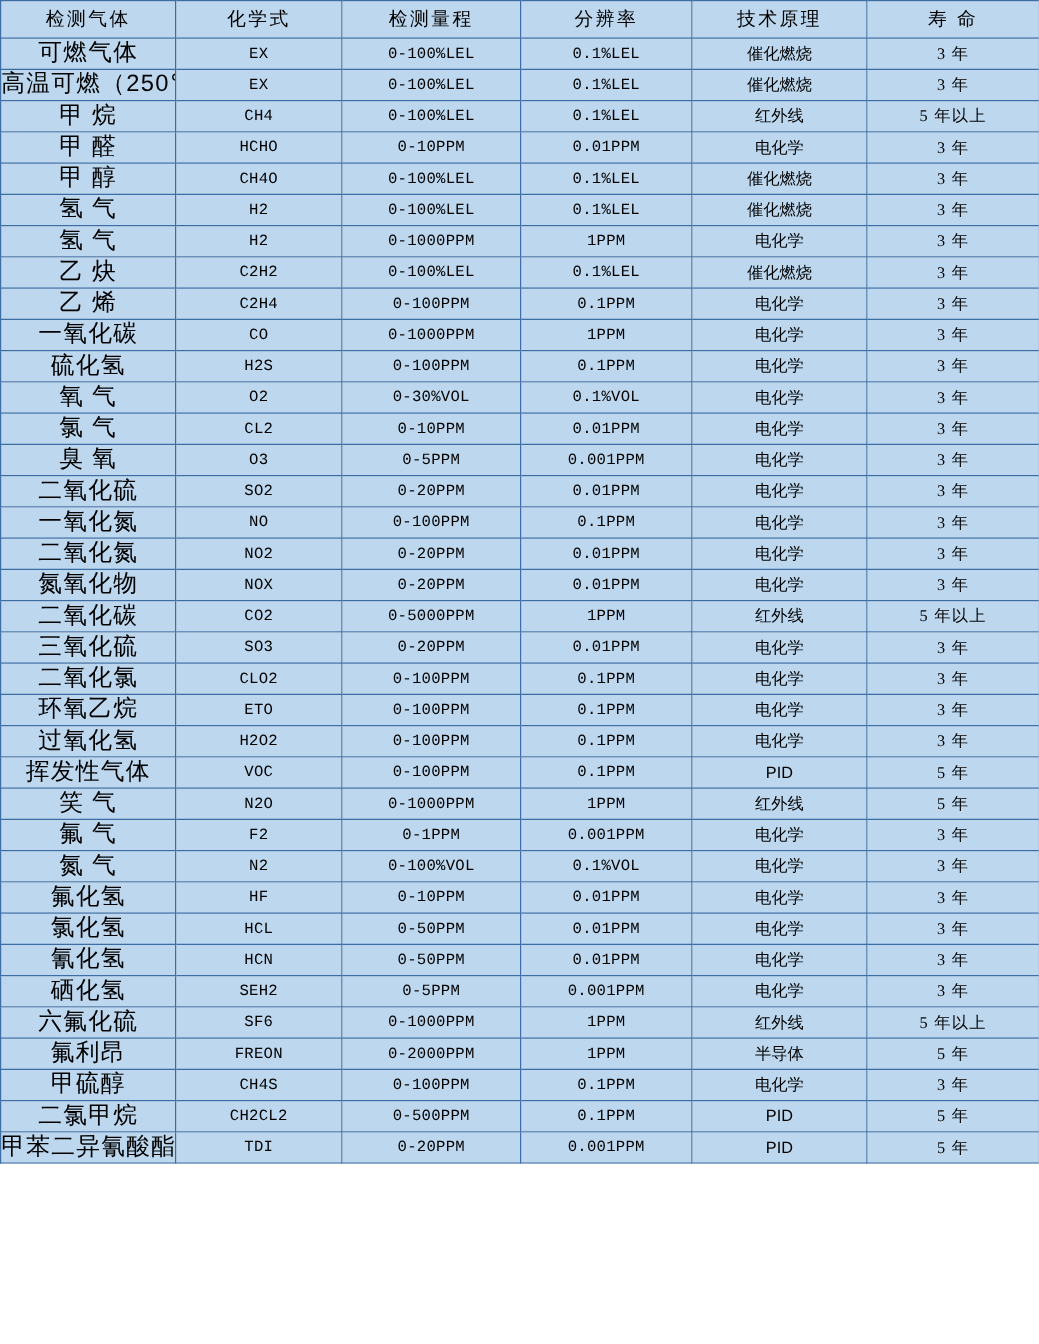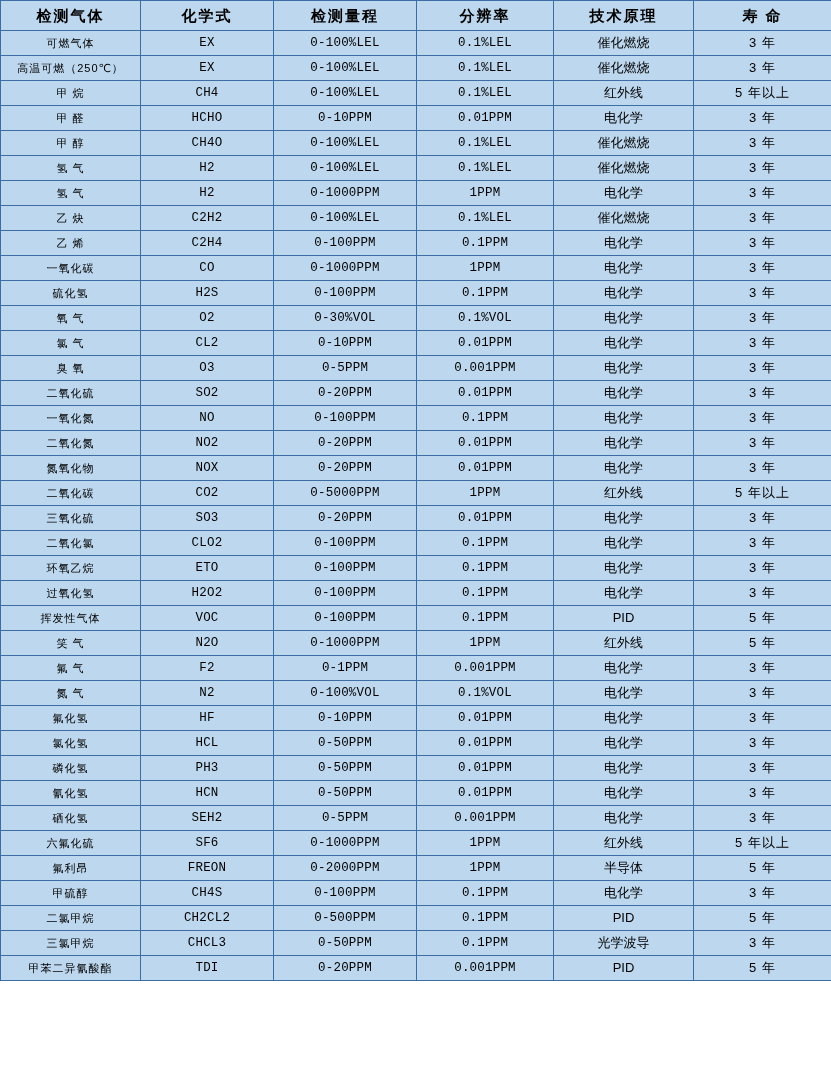--- a/index.html
+++ b/index.html
@@ -33,39 +33,40 @@
     padding: 0;
     height: 24px;
     line-height: 24px;
     white-space: nowrap;
     overflow: hidden;
   }
   table.gas-table thead th {
     height: 29px;
     line-height: 29px;
     font-size: 15px;
-    font-weight: bold;
+    font-weight: normal;
     letter-spacing: 2px;
   }
   table.gas-table tbody td {
     font-size: 13px;
   }
   table.gas-table tbody td.name {
-    font-size: 11px;
+    font-size: 19px;
     letter-spacing: 1px;
   }
   table.gas-table tbody td.formula,
   table.gas-table tbody td.range,
   table.gas-table tbody td.res {
     font-family: "Liberation Mono", "DejaVu Sans Mono", monospace;
     font-size: 12.5px;
     letter-spacing: 0.2px;
   }
   table.gas-table tbody td.life {
     letter-spacing: 1px;
+    font-family: Liberation Serif, serif;
   }
 </style>
 </head>
 <body>
 
 <table class="gas-table">
   <colgroup>
     <col class="c0">
       <col class="c1">
       <col class="c2">
@@ -310,28 +311,20 @@
       </tr>
       <tr>
         <td class="name">氯化氢</td>
         <td class="formula">HCL</td>
         <td class="range">0-50PPM</td>
         <td class="res">0.01PPM</td>
         <td class="tech">电化学</td>
         <td class="life">3 年</td>
       </tr>
       <tr>
-        <td class="name">磷化氢</td>
-        <td class="formula">PH3</td>
-        <td class="range">0-50PPM</td>
-        <td class="res">0.01PPM</td>
-        <td class="tech">电化学</td>
-        <td class="life">3 年</td>
-      </tr>
-      <tr>
         <td class="name">氰化氢</td>
         <td class="formula">HCN</td>
         <td class="range">0-50PPM</td>
         <td class="res">0.01PPM</td>
         <td class="tech">电化学</td>
         <td class="life">3 年</td>
       </tr>
       <tr>
         <td class="name">硒化氢</td>
         <td class="formula">SEH2</td>
@@ -366,28 +359,20 @@
       </tr>
       <tr>
         <td class="name">二氯甲烷</td>
         <td class="formula">CH2CL2</td>
         <td class="range">0-500PPM</td>
         <td class="res">0.1PPM</td>
         <td class="tech">PID</td>
         <td class="life">5 年</td>
       </tr>
       <tr>
-        <td class="name">三氯甲烷</td>
-        <td class="formula">CHCL3</td>
-        <td class="range">0-50PPM</td>
-        <td class="res">0.1PPM</td>
-        <td class="tech">光学波导</td>
-        <td class="life">3 年</td>
-      </tr>
-      <tr>
         <td class="name">甲苯二异氰酸酯</td>
         <td class="formula">TDI</td>
         <td class="range">0-20PPM</td>
         <td class="res">0.001PPM</td>
         <td class="tech">PID</td>
         <td class="life">5 年</td>
       </tr>
     </tbody>
 </table>
 

